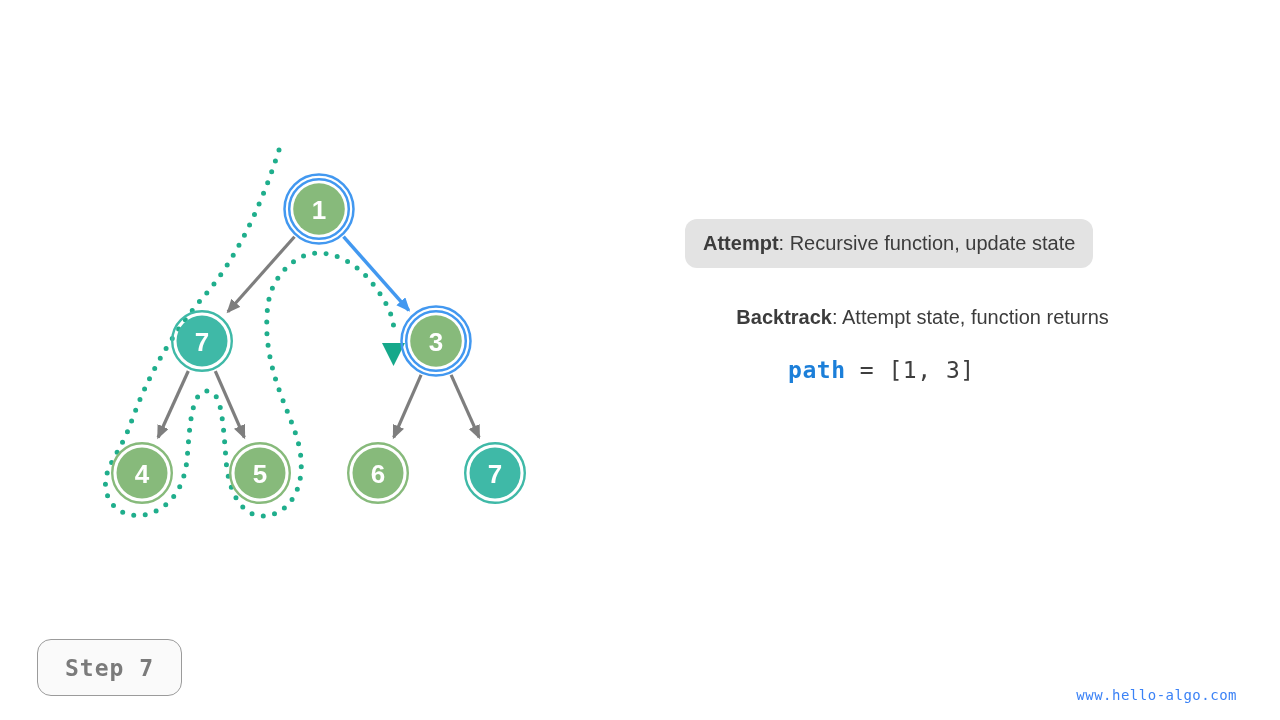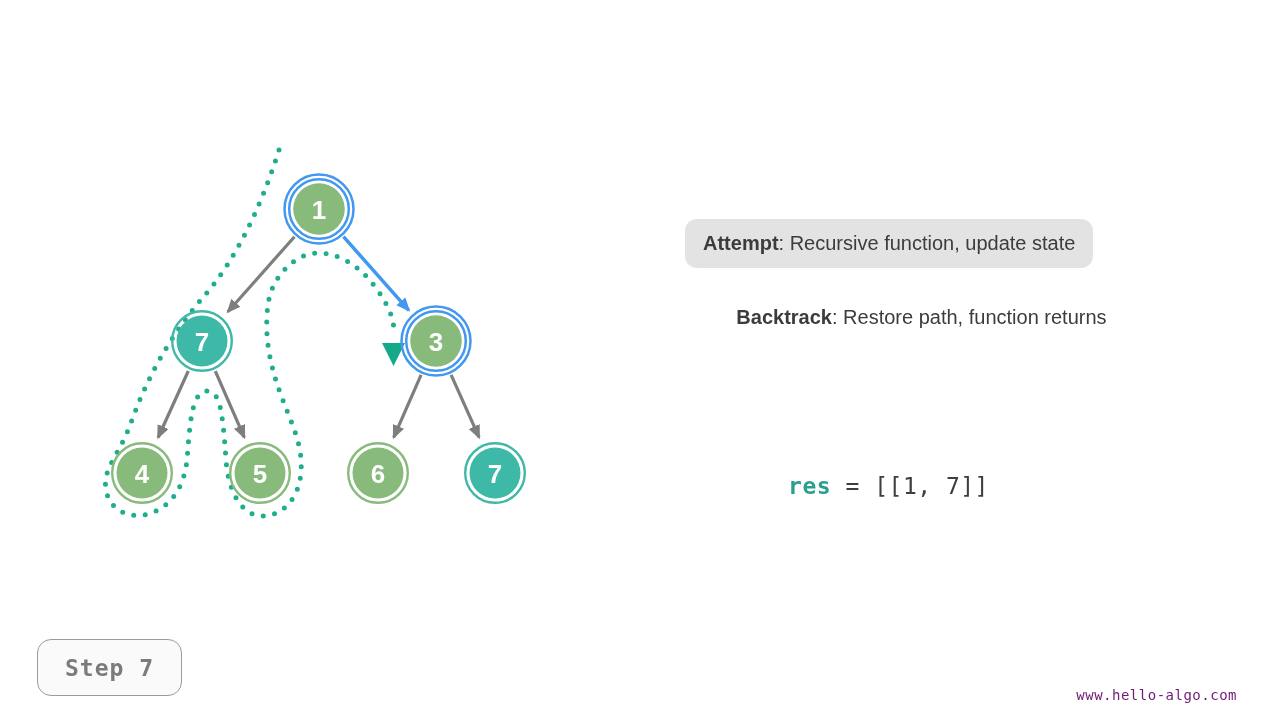--- a/index.html
+++ b/index.html
@@ -21,21 +21,21 @@
   #path-line .var{color:#1c7fd9;}
   #res-line{top:447px;}
   #res-line .var{color:#2b9f8e;}
 
   .step-badge{position:absolute;left:37px;top:639px;width:143px;height:55px;
               border:1.5px solid #9b9b9b;border-radius:14px;background:#fafafa;
               display:flex;align-items:center;justify-content:center;
               font-family:"DejaVu Sans Mono",monospace;font-weight:bold;font-size:23px;
               color:#7b7b7b;letter-spacing:1px;white-space:pre;}
   .watermark{position:absolute;right:43px;top:687px;font-family:"DejaVu Sans Mono",monospace;
-             font-size:14px;color:#701a75;letter-spacing:0.5px;}
+             font-size:14px;color:#3b82f6;letter-spacing:0.5px;}
 </style>
 </head>
 <body>
 
 <div class="canvas">
 
   <svg id="tree-svg" width="1280" height="720" viewBox="0 0 1280 720">
       <defs>
         <marker id="arw-gray" markerUnits="userSpaceOnUse" markerWidth="16" markerHeight="14" refX="12" refY="6" orient="auto">
           <path d="M0,0 L14,6 L0,12 Z" fill="#7e7e7e"></path>
@@ -89,24 +89,24 @@
         <circle cx="495" cy="473" r="25.5" fill="#3fb9a7"></circle>
         <text x="495" y="474" text-anchor="middle" dominant-baseline="central" fill="#ffffff" font-size="26" font-weight="600">7</text>
       </g>
     </svg>
 
   <div class="legend">
     <div class="pill">
       <span class="bold">Attempt</span><span>: Recursive function, update state</span>
     </div>
     <div class="plainline">
-      <span class="bold">Backtrack</span><span>: Restore path, function returns</span>
+      <span class="bold">Backtrack</span><span>: Attempt state, function returns</span>
     </div>
-    <div class="codeline" id="res-line">
-      <span class="var">res</span><span> = [[1, 7]]</span>
+    <div class="codeline" id="path-line">
+      <span class="var">path</span><span> = [1, 3]</span>
     </div>
   </div>
 
   <div class="step-badge">Step 7</div>
 
   <div class="watermark">www.hello-algo.com</div>
 
 </div>
 
 </body></html>

